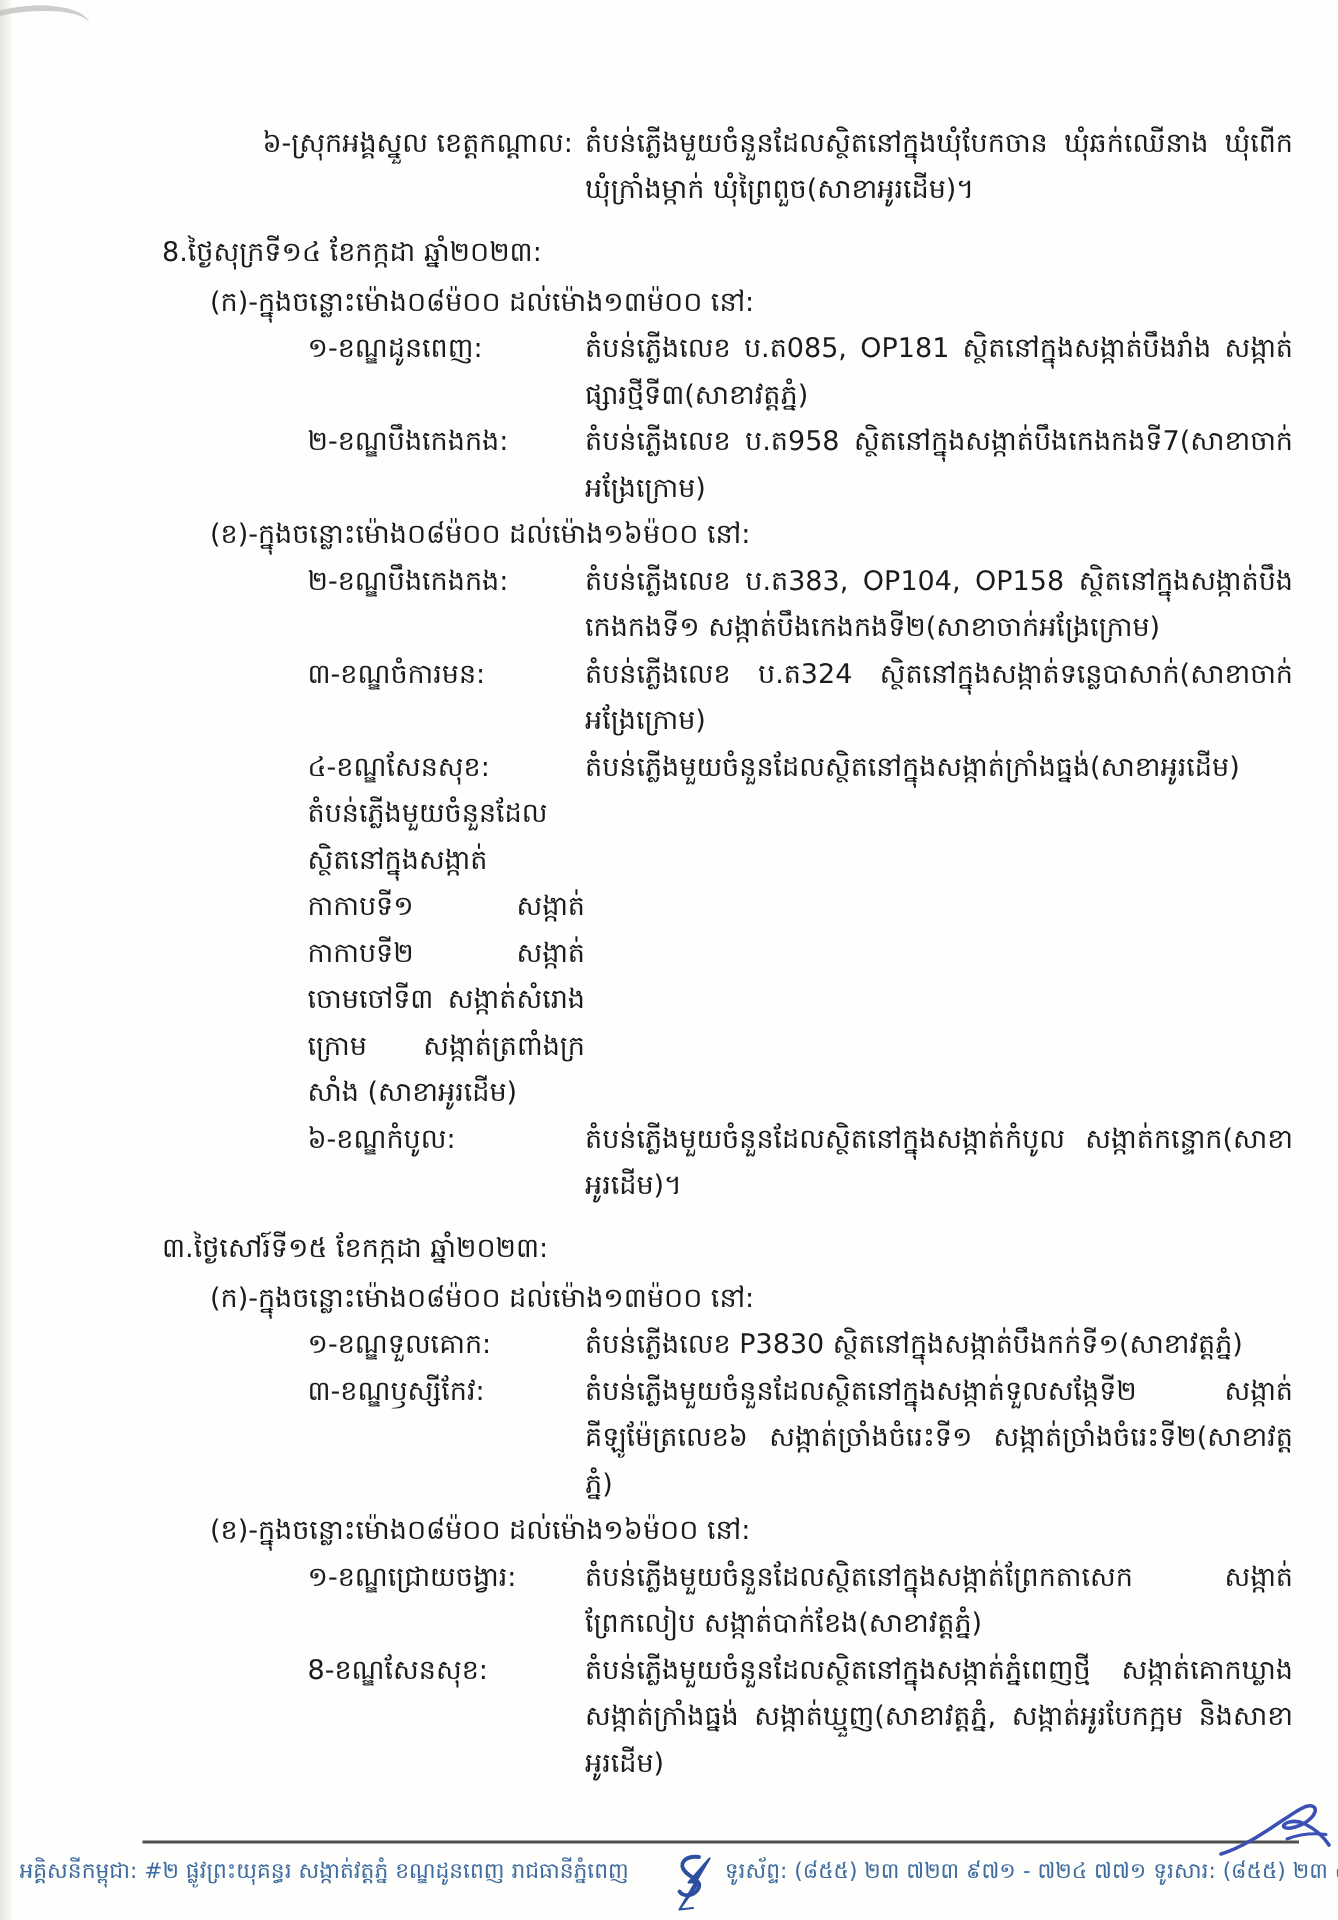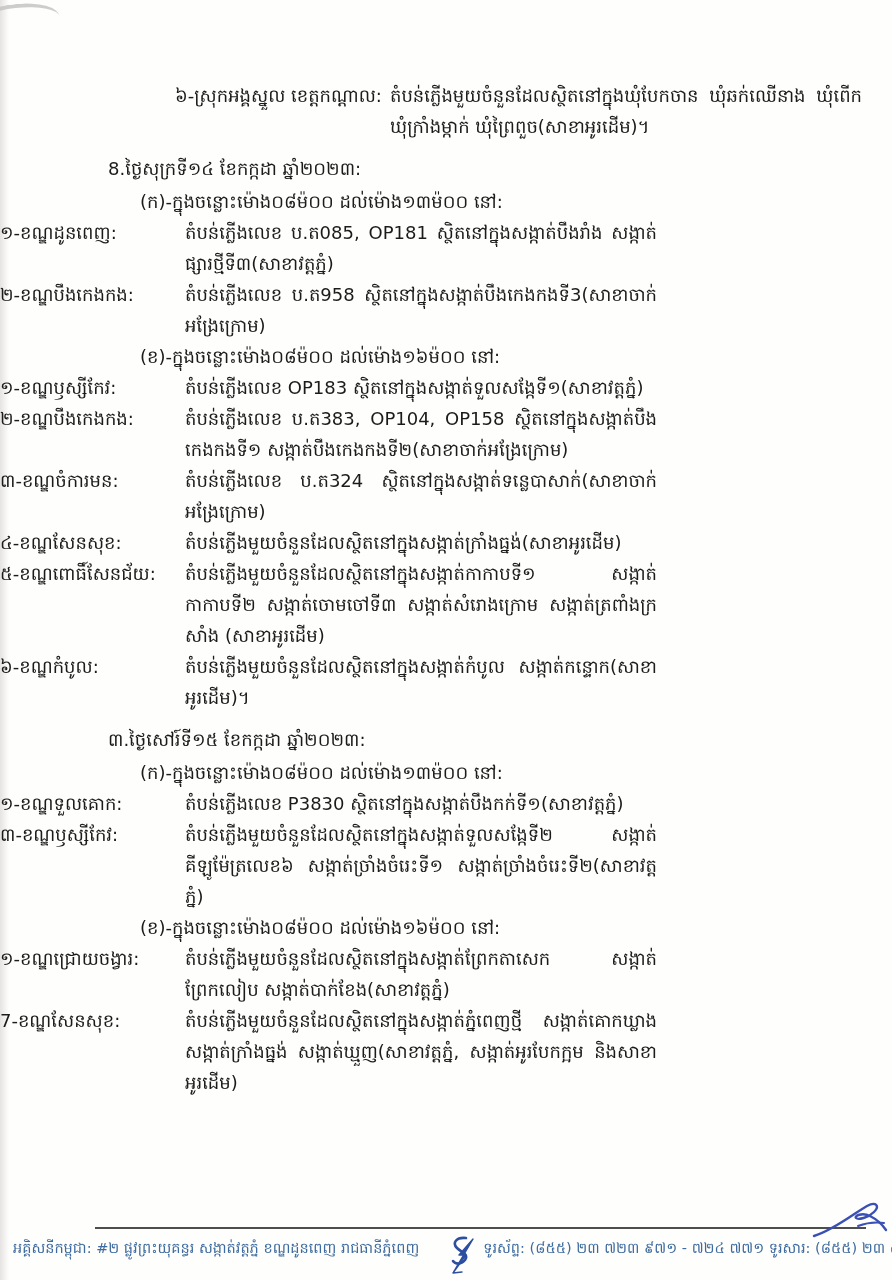--- a/index.html
+++ b/index.html
@@ -21,20 +21,21 @@
     position:absolute;top:4px;left:-26px;width:86px;height:30px;
     border-top:4px solid #c2c2c0;border-radius:50%;
     transform:rotate(-6deg);opacity:.8;
   }
   .content{
     position:absolute;top:80px;left:0;right:0;
     font-size:18px;line-height:31px;
   }
   .entry{
     display:grid;
+    margin-left:205px;
     grid-template-columns:185px 472px;
   }
   .entry.intro{
     margin-left:175px;
     grid-template-columns:215px 472px;
   }
   .entry-label{white-space:nowrap;}
   .entry-value{text-align:justify;}
   .section-heading{margin:11px 0 2px 108px;}
   .slot-heading{margin-left:140px;}
@@ -76,45 +77,40 @@
 
       <div>
         <div class="slot-heading">(ក)-ក្នុងចន្លោះម៉ោង០៨ម៉០០ ដល់ម៉ោង១៣ម៉០០ នៅ:</div>
 
         <div class="entry">
           <div class="entry-label">១-ខណ្ឌដូនពេញ:</div>
           <div class="entry-value">តំបន់ភ្លើងលេខ ប.ត085, OP181 ស្ថិតនៅក្នុងសង្កាត់បឹងរាំង សង្កាត់ផ្សារថ្មីទី៣(សាខាវត្តភ្នំ)</div>
         </div>
         <div class="entry">
           <div class="entry-label">២-ខណ្ឌបឹងកេងកង:</div>
-          <div class="entry-value">តំបន់ភ្លើងលេខ ប.ត958 ស្ថិតនៅក្នុងសង្កាត់បឹងកេងកងទី3(សាខាចាក់អង្រែក្រោម)</div>
+          <div class="entry-value">តំបន់ភ្លើងលេខ ប.ត958 ស្ថិតនៅក្នុងសង្កាត់បឹងកេងកងទី7(សាខាចាក់អង្រែក្រោម)</div>
         </div>
       </div>
 
       <div>
         <div class="slot-heading">(ខ)-ក្នុងចន្លោះម៉ោង០៨ម៉០០ ដល់ម៉ោង១៦ម៉០០ នៅ:</div>
 
-        <div class="entry">
-          <div class="entry-label">១-ខណ្ឌឫស្សីកែវ:</div>
-          <div class="entry-value">តំបន់ភ្លើងលេខ OP183 ស្ថិតនៅក្នុងសង្កាត់ទួលសង្កែទី១(សាខាវត្តភ្នំ)</div>
-        </div>
         <div class="entry">
           <div class="entry-label">២-ខណ្ឌបឹងកេងកង:</div>
           <div class="entry-value">តំបន់ភ្លើងលេខ ប.ត383, OP104, OP158 ស្ថិតនៅក្នុងសង្កាត់បឹងកេងកងទី១ សង្កាត់បឹងកេងកងទី២(សាខាចាក់អង្រែក្រោម)</div>
         </div>
         <div class="entry">
           <div class="entry-label">៣-ខណ្ឌចំការមន:</div>
           <div class="entry-value">តំបន់ភ្លើងលេខ ប.ត324 ស្ថិតនៅក្នុងសង្កាត់ទន្លេបាសាក់(សាខាចាក់អង្រែក្រោម)</div>
         </div>
         <div class="entry">
           <div class="entry-label">៤-ខណ្ឌសែនសុខ:</div>
           <div class="entry-value">តំបន់ភ្លើងមួយចំនួនដែលស្ថិតនៅក្នុងសង្កាត់ក្រាំងធ្នង់(សាខាអូរដើម)</div>
         </div>
         <div class="entry">
-          <div class="entry-label">៥-ខណ្ឌពោធិ៍សែនជ័យ:</div>
           <div class="entry-value">តំបន់ភ្លើងមួយចំនួនដែលស្ថិតនៅក្នុងសង្កាត់កាកាបទី១ សង្កាត់កាកាបទី២ សង្កាត់ចោមចៅទី៣ សង្កាត់សំរោងក្រោម សង្កាត់ត្រពាំងក្រសាំង (សាខាអូរដើម)</div>
         </div>
         <div class="entry">
           <div class="entry-label">៦-ខណ្ឌកំបូល:</div>
           <div class="entry-value">តំបន់ភ្លើងមួយចំនួនដែលស្ថិតនៅក្នុងសង្កាត់កំបូល សង្កាត់កន្ទោក(សាខាអូរដើម)។</div>
         </div>
       </div>
     </div>
 
     <div>
@@ -134,21 +130,21 @@
       </div>
 
       <div>
         <div class="slot-heading">(ខ)-ក្នុងចន្លោះម៉ោង០៨ម៉០០ ដល់ម៉ោង១៦ម៉០០ នៅ:</div>
 
         <div class="entry">
           <div class="entry-label">១-ខណ្ឌជ្រោយចង្វារ:</div>
           <div class="entry-value">តំបន់ភ្លើងមួយចំនួនដែលស្ថិតនៅក្នុងសង្កាត់ព្រែកតាសេក សង្កាត់ព្រែកលៀប សង្កាត់បាក់ខែង(សាខាវត្តភ្នំ)</div>
         </div>
         <div class="entry">
-          <div class="entry-label">7-ខណ្ឌសែនសុខ:</div>
+          <div class="entry-label">8-ខណ្ឌសែនសុខ:</div>
           <div class="entry-value">តំបន់ភ្លើងមួយចំនួនដែលស្ថិតនៅក្នុងសង្កាត់ភ្នំពេញថ្មី សង្កាត់គោកឃ្លាង សង្កាត់ក្រាំងធ្នង់ សង្កាត់ឃ្មួញ(សាខាវត្តភ្នំ, សង្កាត់អូរបែកក្អម និងសាខាអូរដើម)</div>
         </div>
       </div>
     </div>
 
   </div>
 
   <div class="footer-rule"></div>
   <div class="footer">
     <span class="footer-address">អគ្គិសនីកម្ពុជា: #២ ផ្លូវព្រះយុគន្ធរ សង្កាត់វត្តភ្នំ ខណ្ឌដូនពេញ រាជធានីភ្នំពេញ</span>

